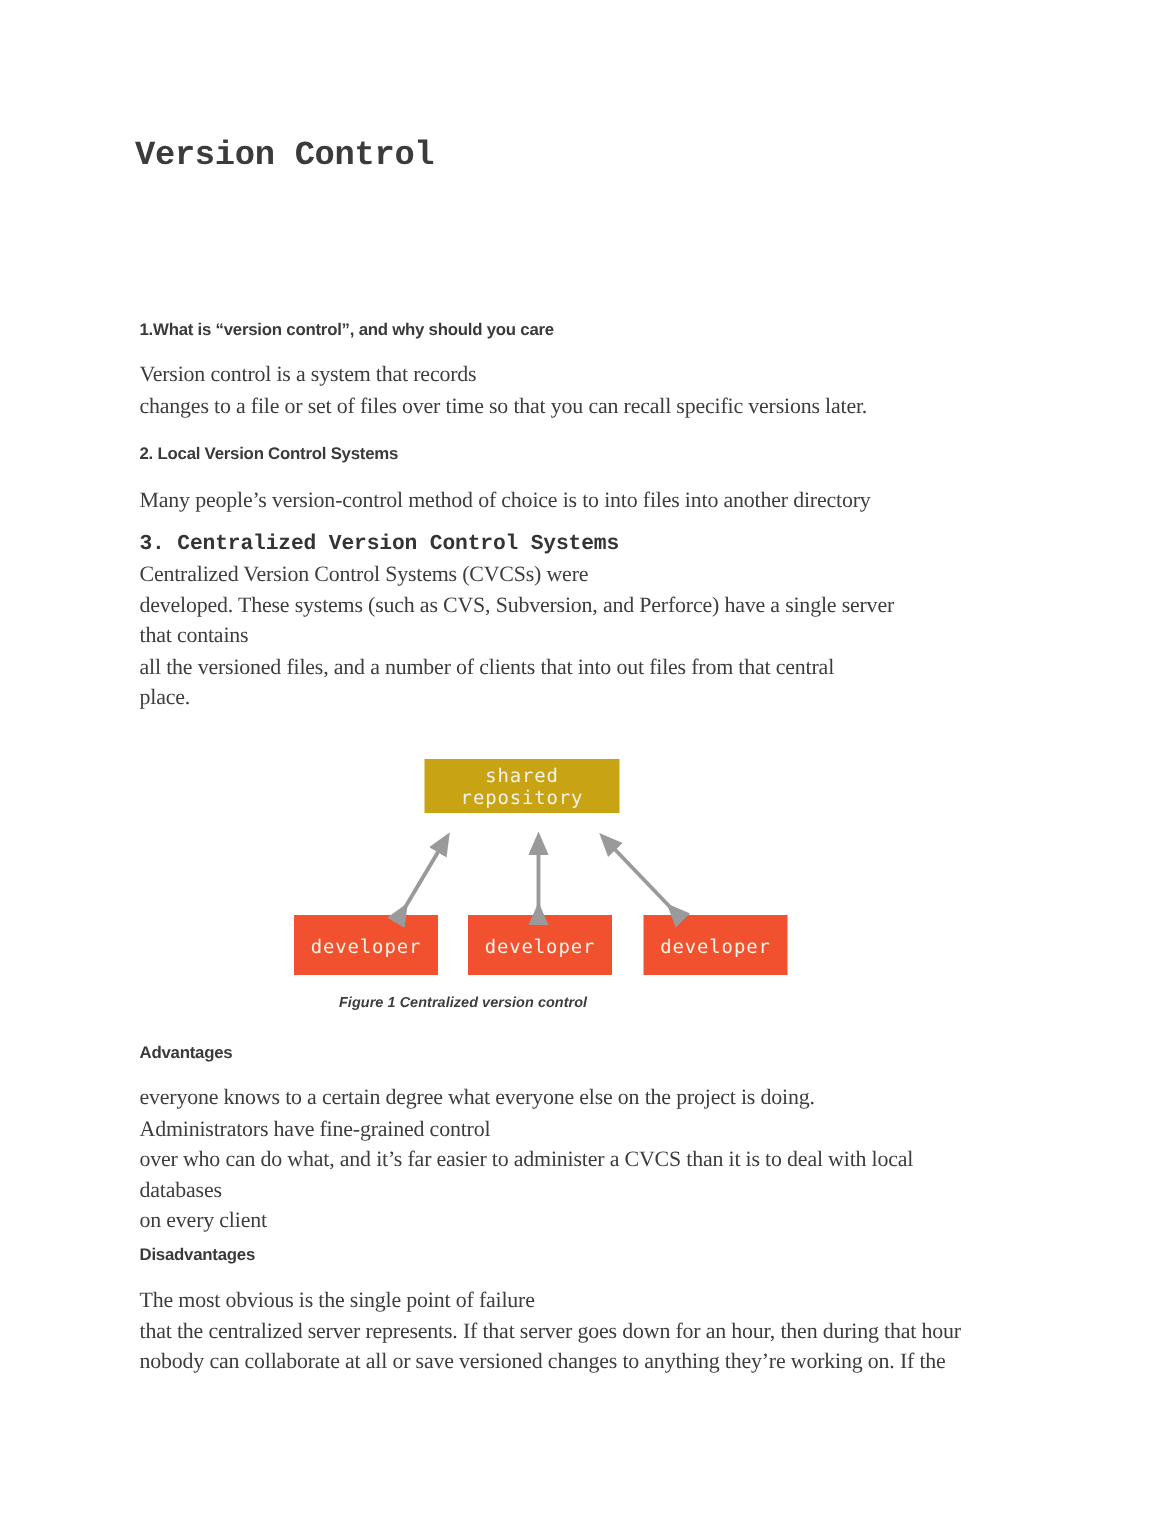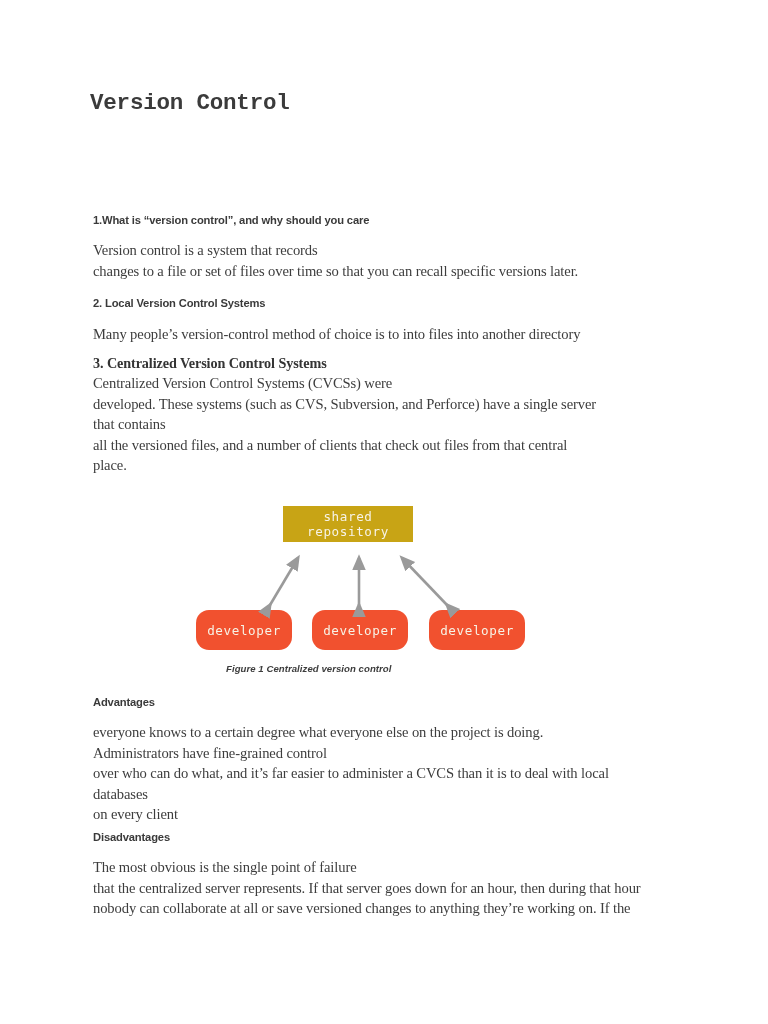--- a/index.html
+++ b/index.html
@@ -49,21 +49,21 @@
   .h-small {
     font-family: "Liberation Sans", "DejaVu Sans", sans-serif;
     font-size: 11.2px;
     font-weight: bold;
     color: #3a3a3a;
     letter-spacing: -0.15px;
     margin: 0;
     line-height: 1.3;
   }
   .h-big {
-    font-family: Liberation Serif, serif;
+    font-family: Liberation Mono, monospace;
     font-size: 14.2px;
     font-weight: bold;
     color: #343434;
     letter-spacing: -0.1px;
     margin: 0;
     line-height: 1.3;
   }
 
   
   .body-text {
@@ -98,21 +98,21 @@
     font-size: 12.6px;
     line-height: 15px;
     letter-spacing: 0.6px;
   }
   .repo-box {
     left: 194px;
     top: 8px;
     width: 130px;
     height: 36px;
   }
-  .dev-box { top: 112px; width: 96px; height: 40px; border-radius: 13px; }
+  .dev-box { top: 112px; width: 96px; height: 40px; }
   .dev-1 { left: 107px; }
   .dev-2 { left: 223px; }
   .dev-3 { left: 340px; }
 
   .fig-arrows {
     position: absolute;
     left: 0; top: 0;
     width: 460px;
     height: 190px;
     pointer-events: none;
@@ -154,21 +154,21 @@
       <span class="ln">Many people’s version-control method of choice is to into files into another directory</span>
     </div>
 
     <div class="abs" style="top:354px;">
       <div class="h-big">3.  Centralized Version Control Systems</div>
     </div>
     <div class="abs body-text" style="top:373px;">
       <span class="ln">Centralized Version Control Systems (CVCSs) were</span>
       <span class="ln">developed. These systems (such as CVS, Subversion, and Perforce) have a single server</span>
       <span class="ln">that contains</span>
-      <span class="ln">all the versioned files, and a number of clients that check out files from that central</span>
+      <span class="ln">all the versioned files, and a number of clients that into out files from that central</span>
       <span class="ln">place.</span>
     </div>
 
     <div class="figure">
 
       <div class="fig-box repo-box" style="background:#c8a415;">
         <span>
           <span>shared</span><br>
           <span>repository</span>
         </span>

